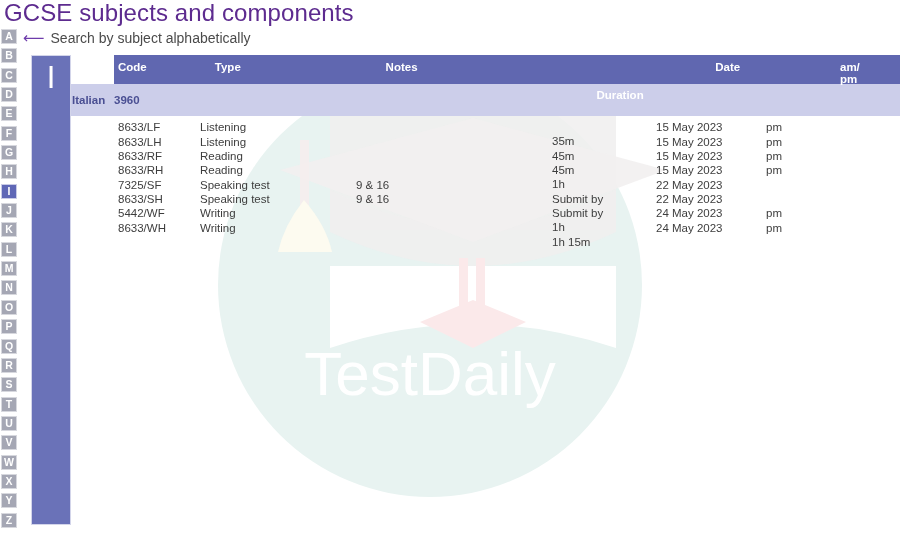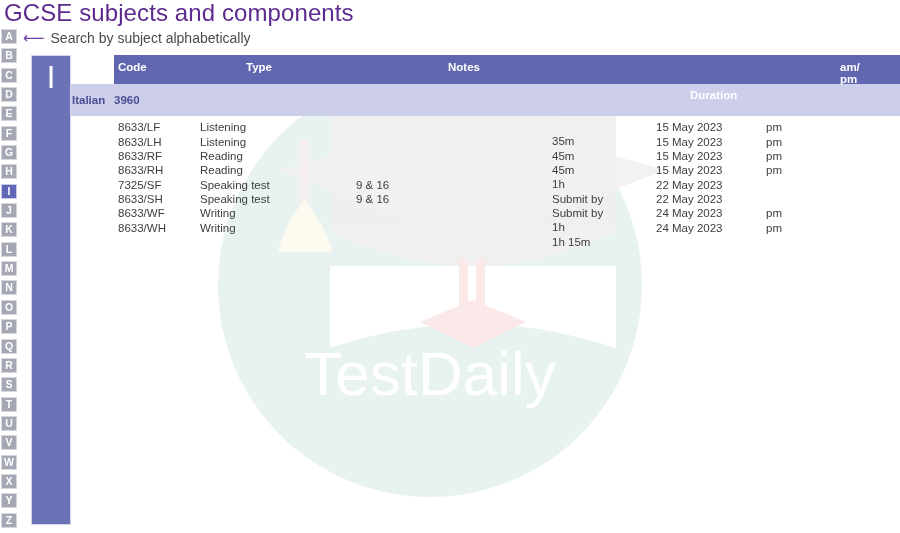--- a/index.html
+++ b/index.html
@@ -260,20 +260,21 @@
   <div class="big-letter">I</div>
 </div>
 
 <div id="subject-table">
 
   <div class="thead-row">
     <div class="th c-code">Code</div>
     <div class="th c-type">Type</div>
     <div class="th c-notes">Notes</div>
     <div class="th c-dur">Duration</div>
+    <div class="th c-date">Date</div>
     <div class="th c-ampm">am/
 pm</div>
   </div>
 
   <div class="subject-row">
     <div class="subj-name">Italian</div>
     <div class="subj-code">3960</div>
   </div>
 
   <div class="tbody" id="table-body">
@@ -326,21 +327,21 @@
         <div class="td c-sub"></div>
         <div class="td c-code">8633/SH</div>
         <div class="td c-type">Speaking test</div>
         <div class="td c-notes">9 &amp; 16</div>
         <div class="td c-dur">Submit by</div>
         <div class="td c-date">22 May 2023</div>
         <div class="td c-ampm"></div>
       </div>
       <div class="trow">
         <div class="td c-sub"></div>
-        <div class="td c-code">8633/WF</div>
+        <div class="td c-code">5442/WF</div>
         <div class="td c-type">Writing</div>
         <div class="td c-notes"></div>
         <div class="td c-dur">1h</div>
         <div class="td c-date">24 May 2023</div>
         <div class="td c-ampm">pm</div>
       </div>
       <div class="trow">
         <div class="td c-sub"></div>
         <div class="td c-code">8633/WH</div>
         <div class="td c-type">Writing</div>

